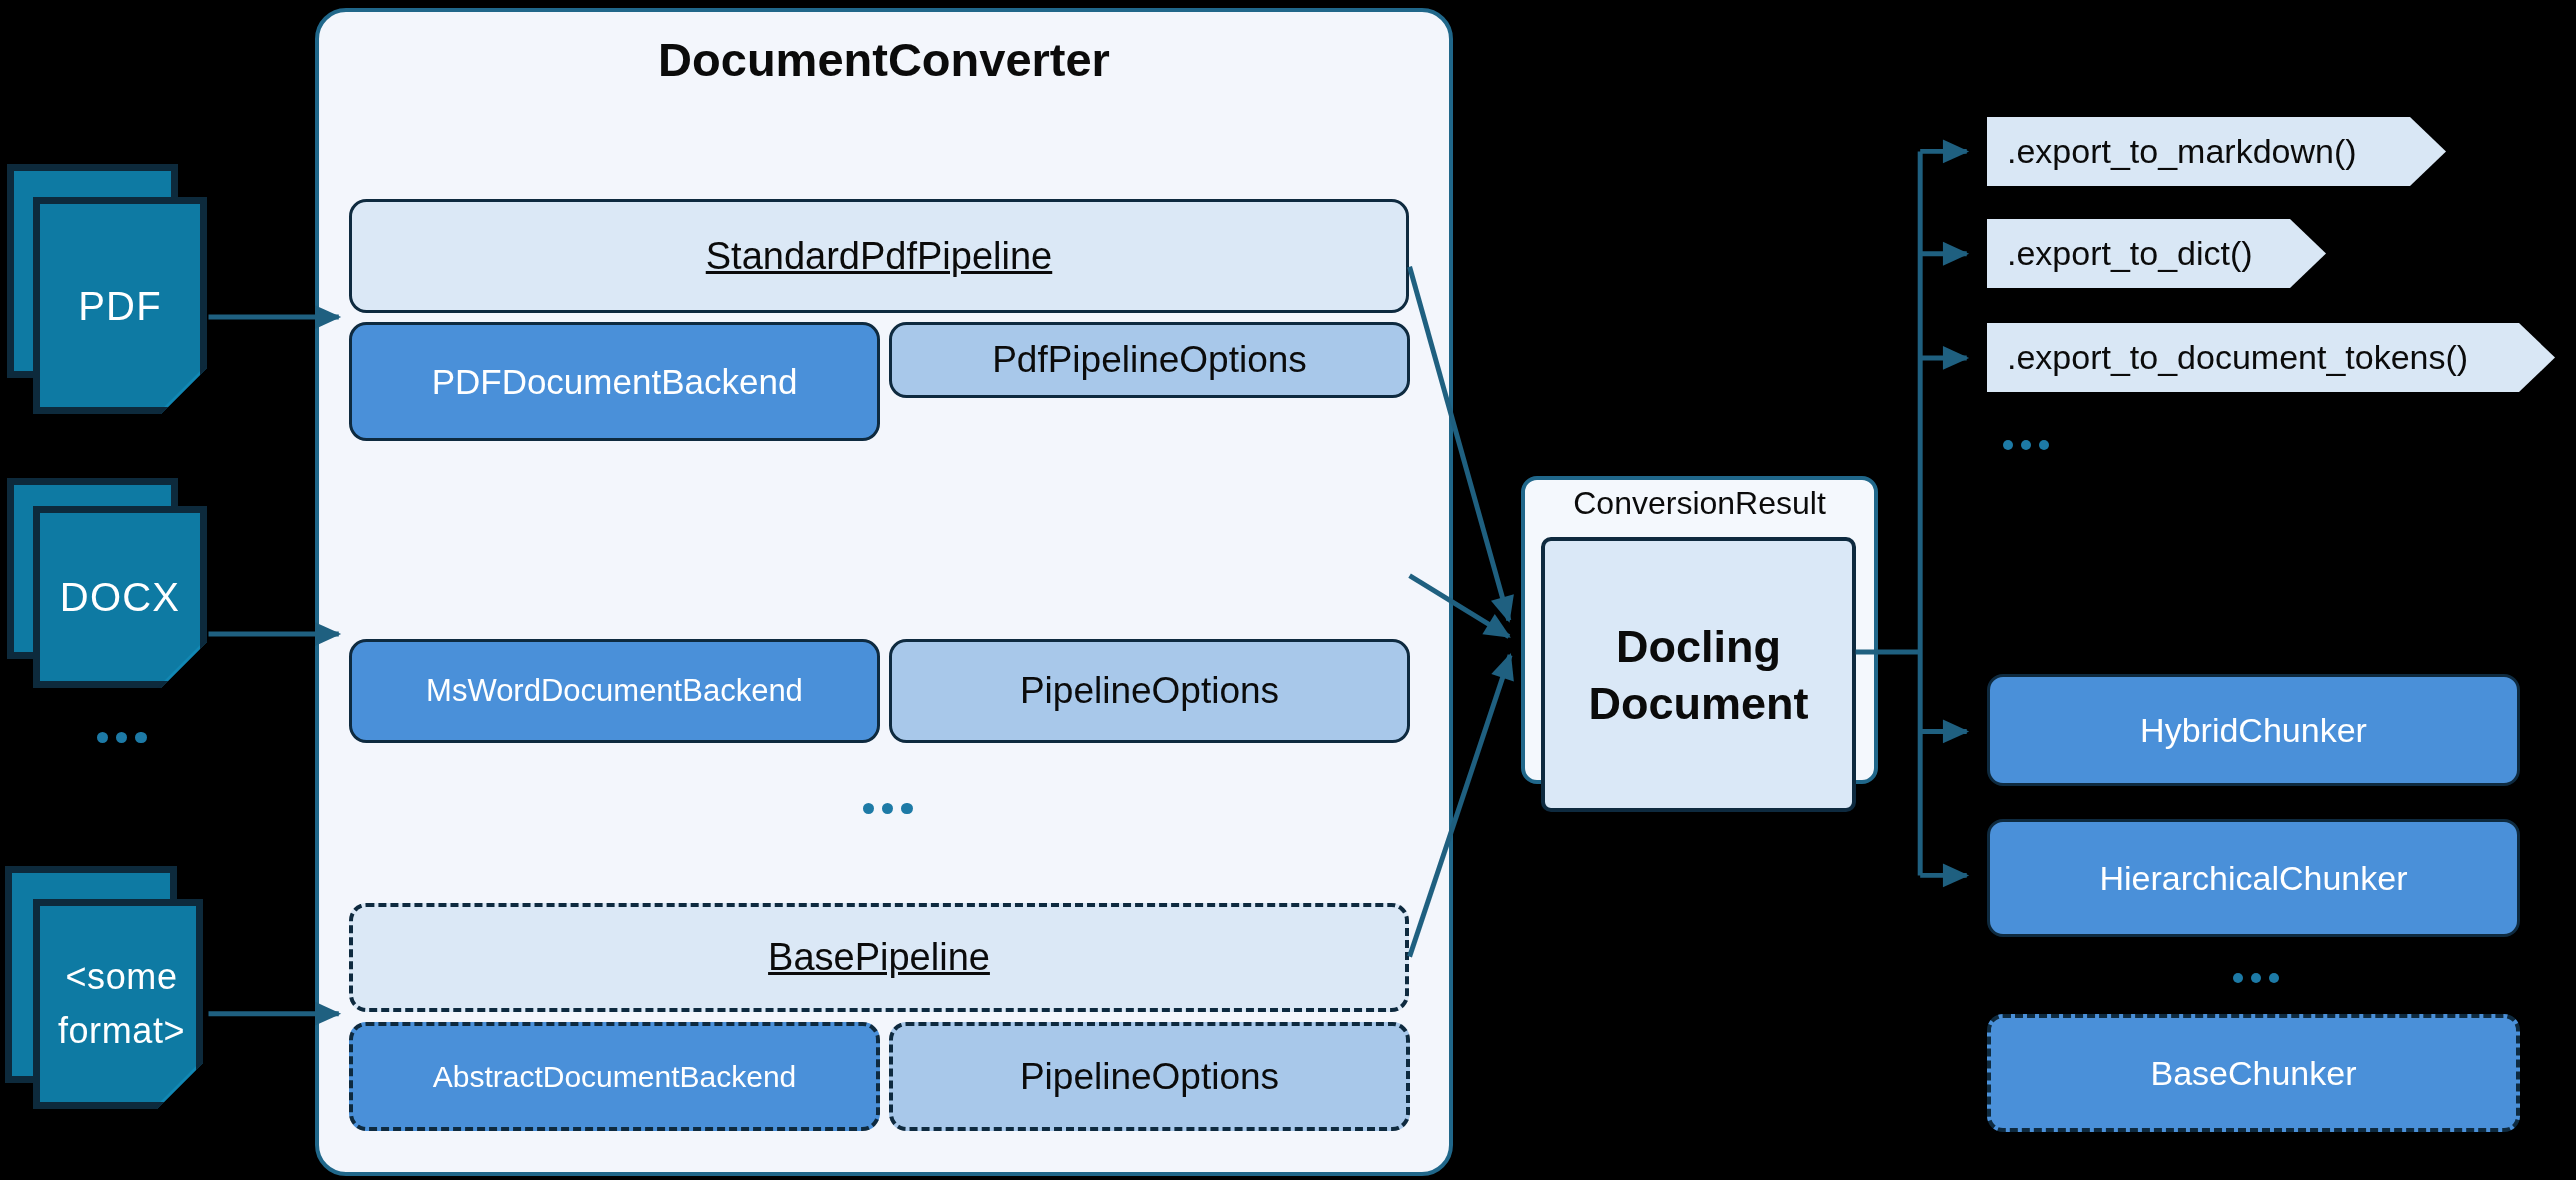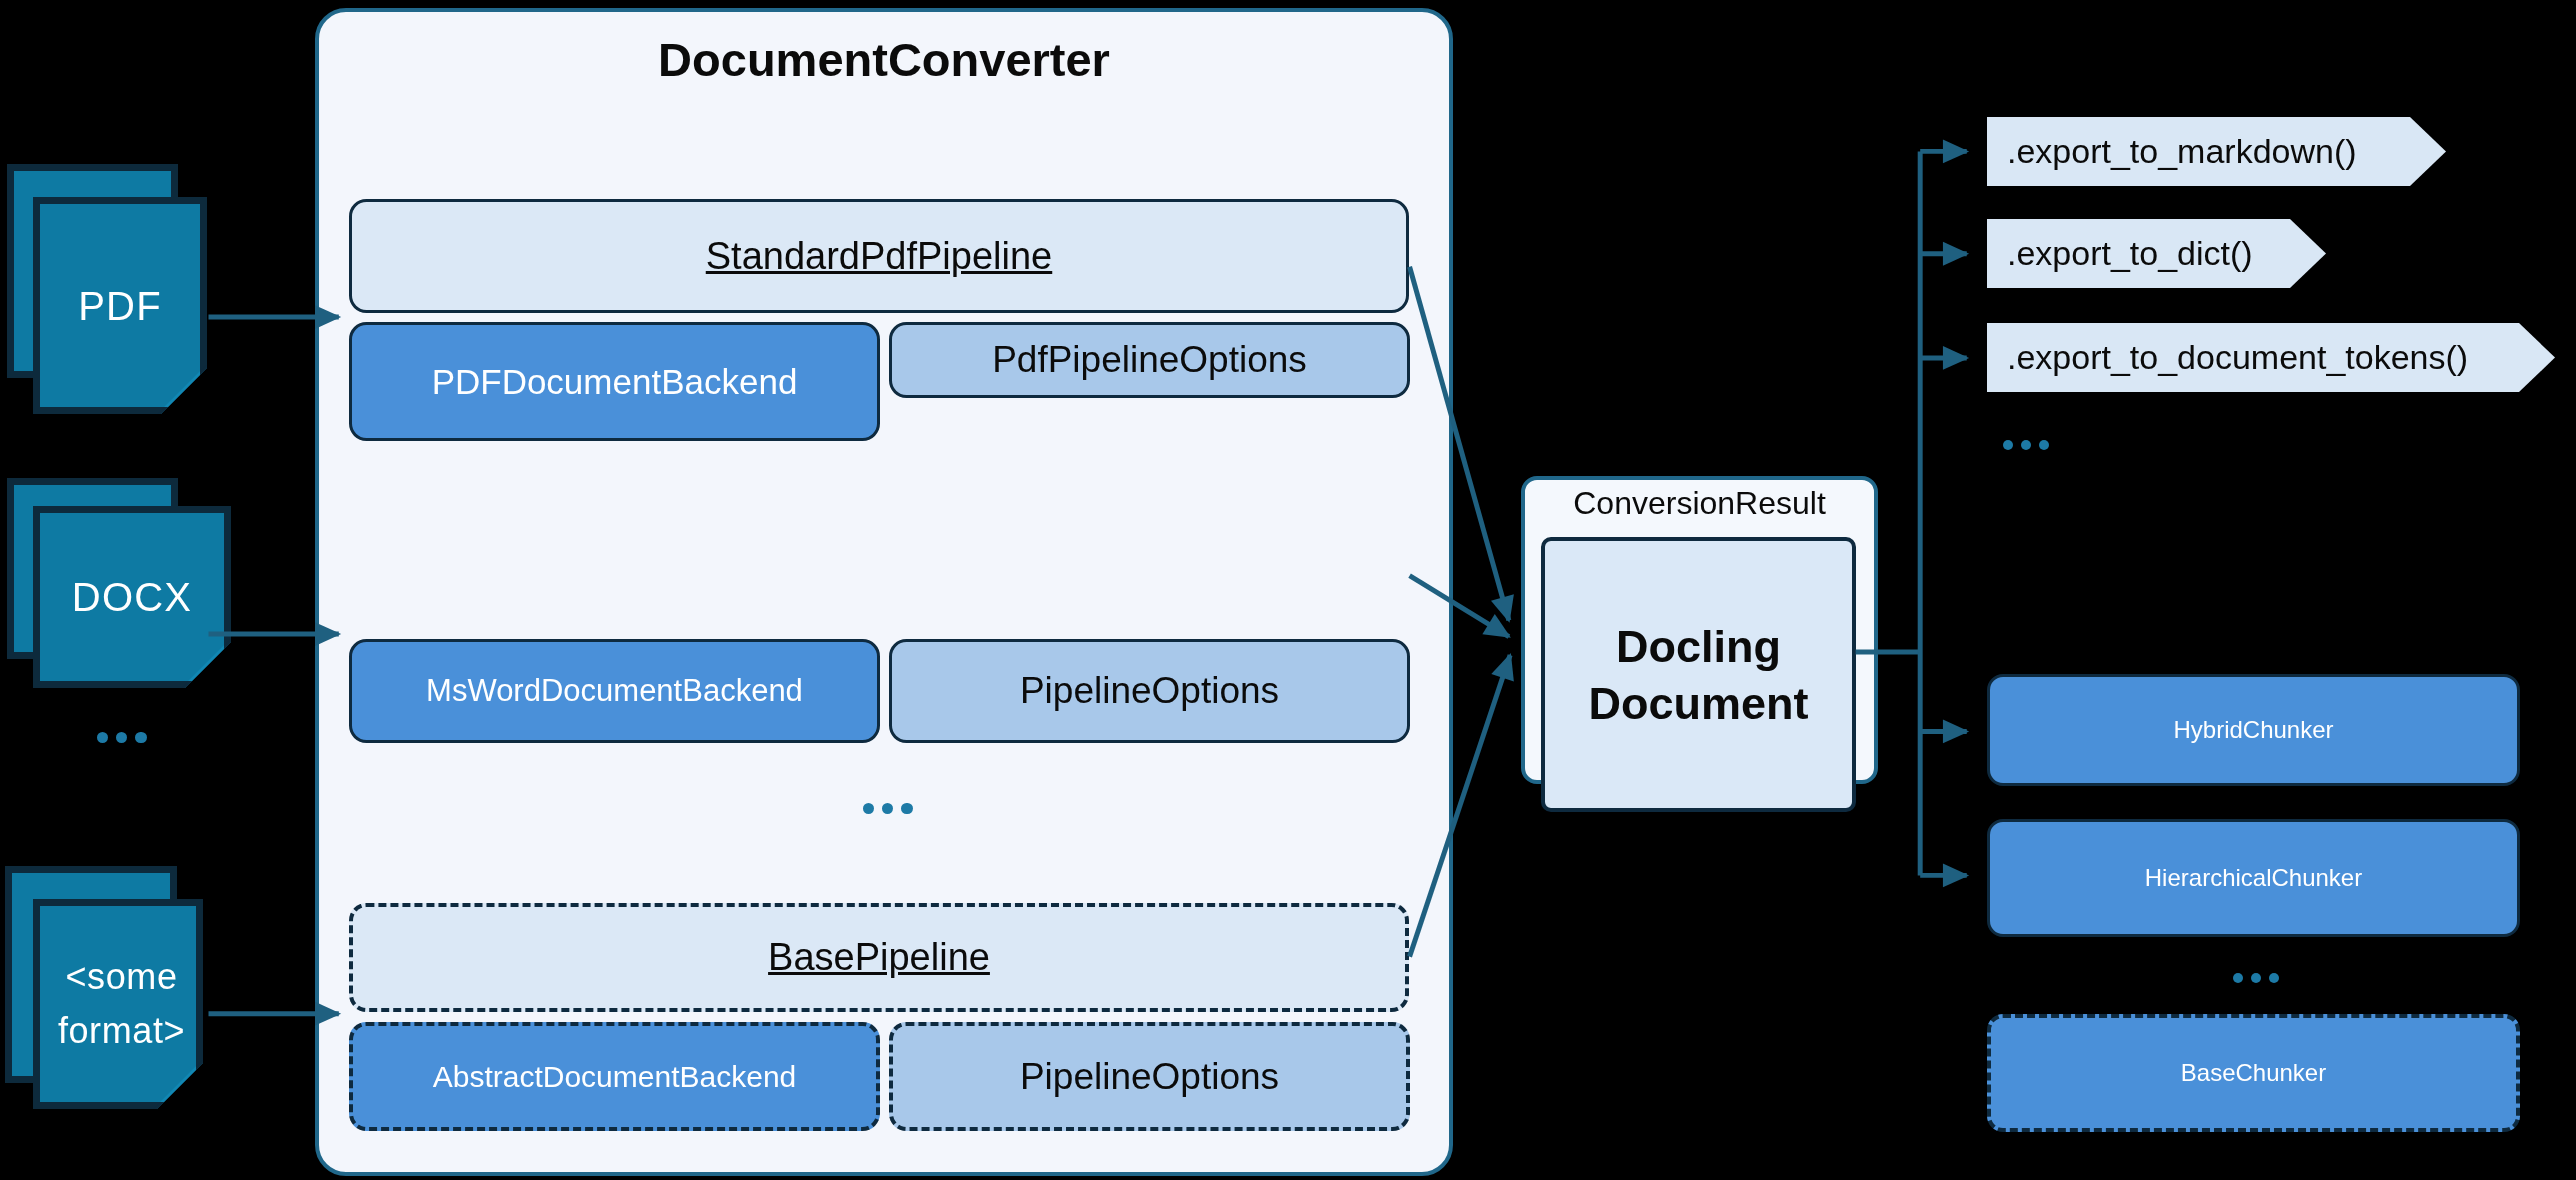--- a/index.html
+++ b/index.html
@@ -44,21 +44,21 @@
     background:var(--c-document_fill);border:4.3px solid var(--c-box_border);border-radius:10px;
     display:flex;flex-direction:column;align-items:center;justify-content:center;}
   #docling-box .line{font-size:45px;font-weight:bold;line-height:57px;color:var(--c-text_dark);}
   
   .export{position:absolute;height:69px;background:var(--c-export_fill);
     display:flex;align-items:center;color:var(--c-text_dark);font-size:34px;
     padding-left:20px;clip-path:polygon(0 0,calc(100% - 36px) 0,100% 50%,calc(100% - 36px) 100%,0 100%);}
   
   .chunker{position:absolute;left:1987px;width:533px;display:flex;align-items:center;justify-content:center;
     background:var(--c-chunker_fill);border:3.7px solid var(--c-box_border);border-radius:16px;
-    color:var(--c-text_light);font-size:24px;}
+    color:var(--c-text_light);font-size:34px;}
   .chunker.dashed{border-style:dashed;border-width:4.3px;}
   
   .dots{position:absolute;display:flex;gap:8px;align-items:center;}
   .dots .dot{width:11.2px;height:11.2px;border-radius:50%;background:var(--c-dots);}
   .dots.small .dot{width:10px;height:10px;}
   
   #wires{position:absolute;left:0;top:0;width:2576px;height:1180px;pointer-events:none;}
   .connector{stroke:var(--c-arrow);stroke-width:8px;fill:none;}
 </style>
 </head>
@@ -67,21 +67,21 @@
 <div id="canvas">
 
   <div class="sheet" style="left:6.8px;top:164px;width:171px;height:214px;"></div>
   <div class="sheet front" style="left:33px;top:197px;width:174px;height:217px;">
     <span class="sheet-label">PDF</span>
     <span class="fold"></span>
     <span class="fold-inner"></span>
   </div>
 
   <div class="sheet" style="left:6.8px;top:478px;width:171px;height:181px;"></div>
-  <div class="sheet front" style="left:33px;top:506px;width:198px;height:182px;">
+  <div class="sheet front" style="left:33px;top:506px;width:174px;height:182px;">
     <span class="sheet-label">DOCX</span>
     <span class="fold"></span>
     <span class="fold-inner"></span>
   </div>
 
   <div class="dots" style="left:97px;top:732px;" aria-label="...">
     <span class="dot"></span>
     <span class="dot"></span>
     <span class="dot"></span>
   </div>

